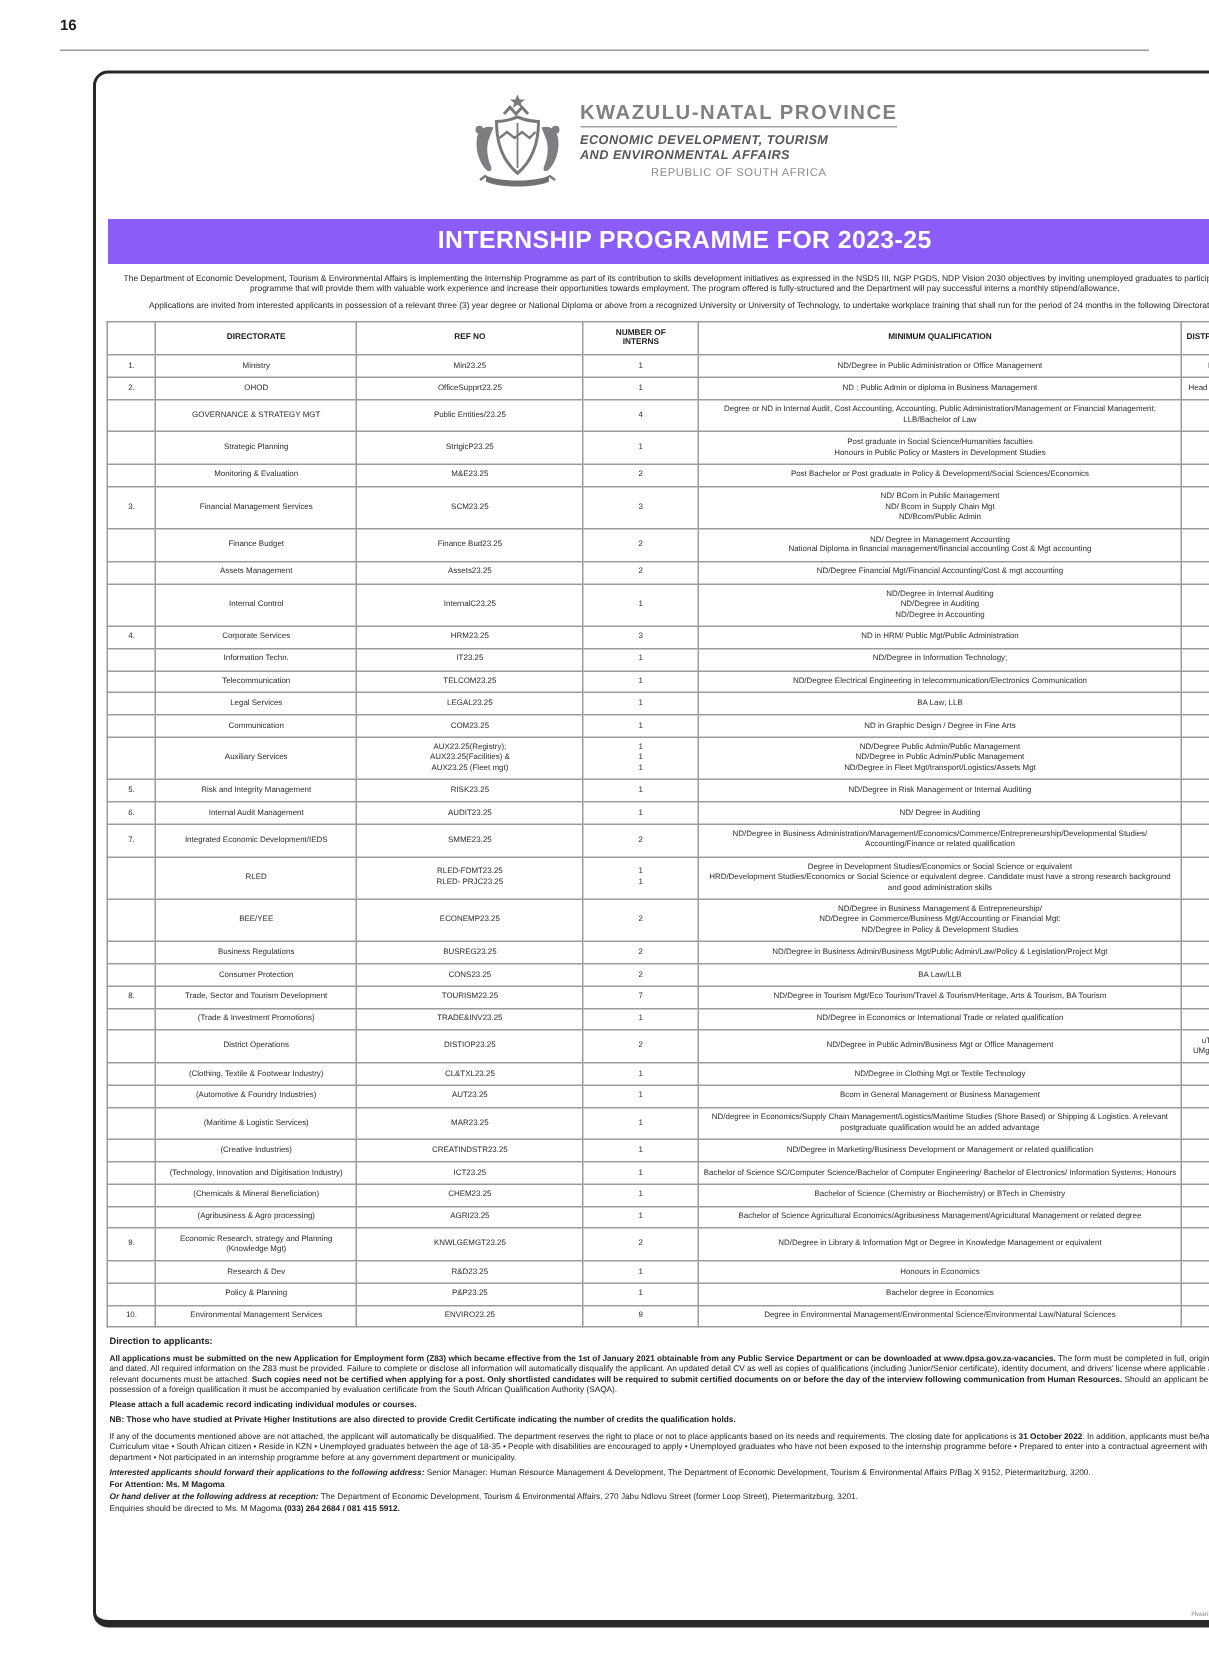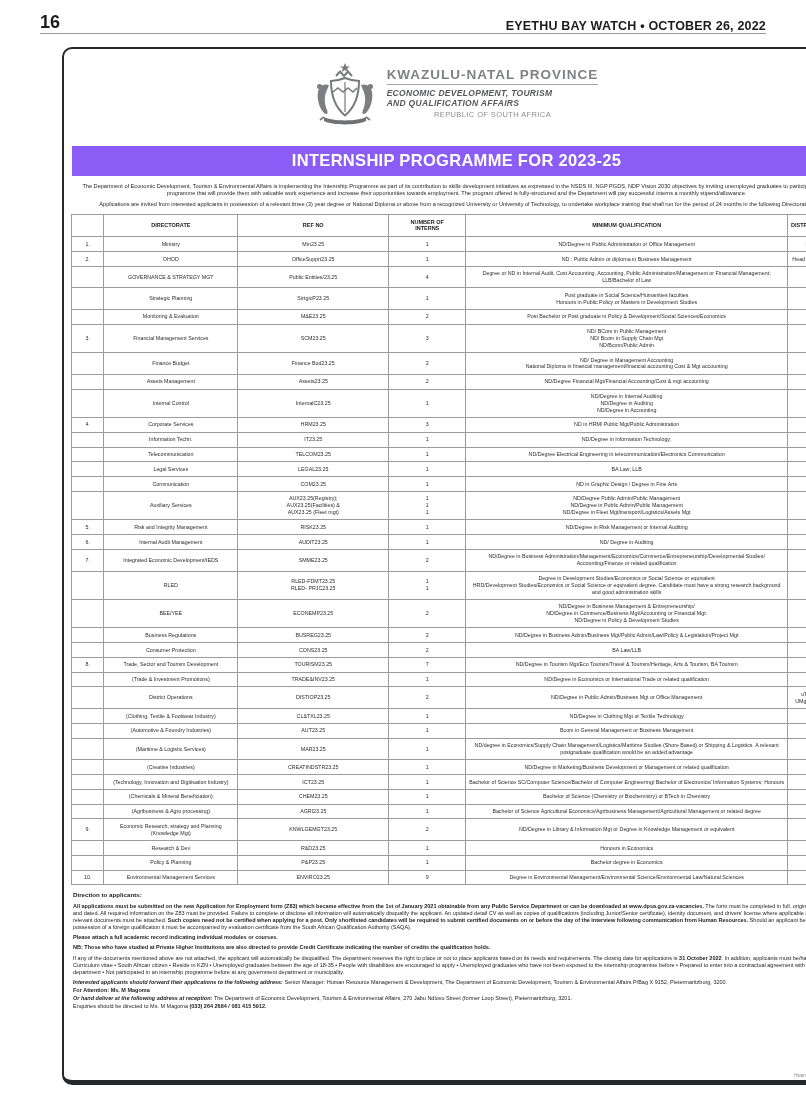--- a/index.html
+++ b/index.html
@@ -3,21 +3,21 @@
 <meta charset="utf-8">
 <style>
   html,body{margin:0;padding:0;}
   body{
     width:806px;height:1113px;background:#ffffff;position:relative;
     font-family:"Liberation Sans", sans-serif;color:#1b1c1e;overflow:hidden;
   }
   
   .page-header{position:absolute;top:12px;left:40px;right:40px;display:flex;
     justify-content:space-between;align-items:flex-end;}
-  .page-number{font-size:18px;font-weight:bold;}
+  .page-number{font-size:10px;font-weight:bold;}
   .masthead{font-size:12.5px;font-weight:bold;letter-spacing:.2px;}
   .header-rule{position:absolute;top:33px;left:40px;right:40px;height:1px;background:#9b9b9b;}
 
   
   .ad-box{position:absolute;left:62px;top:47px;width:789px;height:1038px;
     border:2.5px solid #26282c;border-bottom-width:5px;border-radius:10px;
     box-sizing:border-box;padding:0 7px;background:#fff;}
 
   
   .logo-row{display:flex;justify-content:center;align-items:flex-start;gap:12px;margin-top:13px;height:78px;}
@@ -53,21 +53,20 @@
   .direction .bi{font-weight:bold;font-style:italic;}
   .direction .r{font-weight:normal;}
 
   .credit{position:absolute;right:4px;bottom:2px;font-size:4.5px;color:#8a8b8d;}
 </style>
 </head>
 <body>
 
 <div class="page-header">
   <span class="page-number">16</span>
-  <span class="masthead">EYETHU BAY WATCH • OCTOBER 26, 2022</span>
 </div>
 <div class="header-rule"></div>
 
 <div class="ad-box">
 
   <div class="logo-row">
     <svg class="crest" viewBox="0 0 60 74" aria-hidden="true">
       <g fill="none" stroke="#77797c">
         <path d="M30,1 L31.4,4.4 35,4.4 l-2.8,2.2 1,3.4 -3.2,-2.1 -3.2,2.1 1,-3.4 L25,4.4 l3.6,0 Z" fill="#77797c" stroke="none"></path>
         <path d="M21,14 L25,9.5 L29,14 L33,9.5 L37,14" stroke-width="2"></path>
@@ -78,21 +77,21 @@
         <path d="M46,23 C52,21 56.5,25 57.2,31 C58,39 55,47 51,51 C48.7,53 46.5,52 47.7,48.8 C50.5,42.5 51.2,34.5 48.2,28.5 Z" fill="#7c7e81" stroke="none"></path>
         <circle cx="4.6" cy="24.5" r="2.6" fill="#7c7e81" stroke="none"></circle>
         <circle cx="55.4" cy="24.5" r="2.6" fill="#7c7e81" stroke="none"></circle>
         <path d="M9,55 C17,59.5 43,59.5 51,55 L51,59 C43,63.5 17,63.5 9,59 Z" fill="#6f7174" stroke="none"></path>
         <path d="M9,55 L5,58 M51,55 L55,58" stroke-width="1.6"></path>
       </g>
     </svg>
     <div class="logo-text">
       <div class="logo-province">KWAZULU-NATAL PROVINCE</div>
       <div class="logo-dept">ECONOMIC DEVELOPMENT, TOURISM</div>
-      <div class="logo-dept">AND QUALIFICATION AFFAIRS</div>
+      <div class="logo-dept">AND ENVIRONMENTAL AFFAIRS</div>
       <div class="logo-country">REPUBLIC OF SOUTH AFRICA</div>
     </div>
   </div>
 
   <div class="banner">
     <span>INTERNSHIP PROGRAMME FOR 2023-25</span>
   </div>
 
   <div class="intro">
     <p>The Department of Economic Development, Tourism &amp; Environmental Affairs is implementing the Internship Programme as part of its contribution to skills development initiatives as expressed in the NSDS III, NGP PGDS, NDP Vision 2030 objectives by inviting unemployed graduates to participate in the programme that will provide them with valuable work experience and increase their opportunities towards employment. The program offered is fully-structured and the Department will pay successful interns a monthly stipend/allowance.</p>

